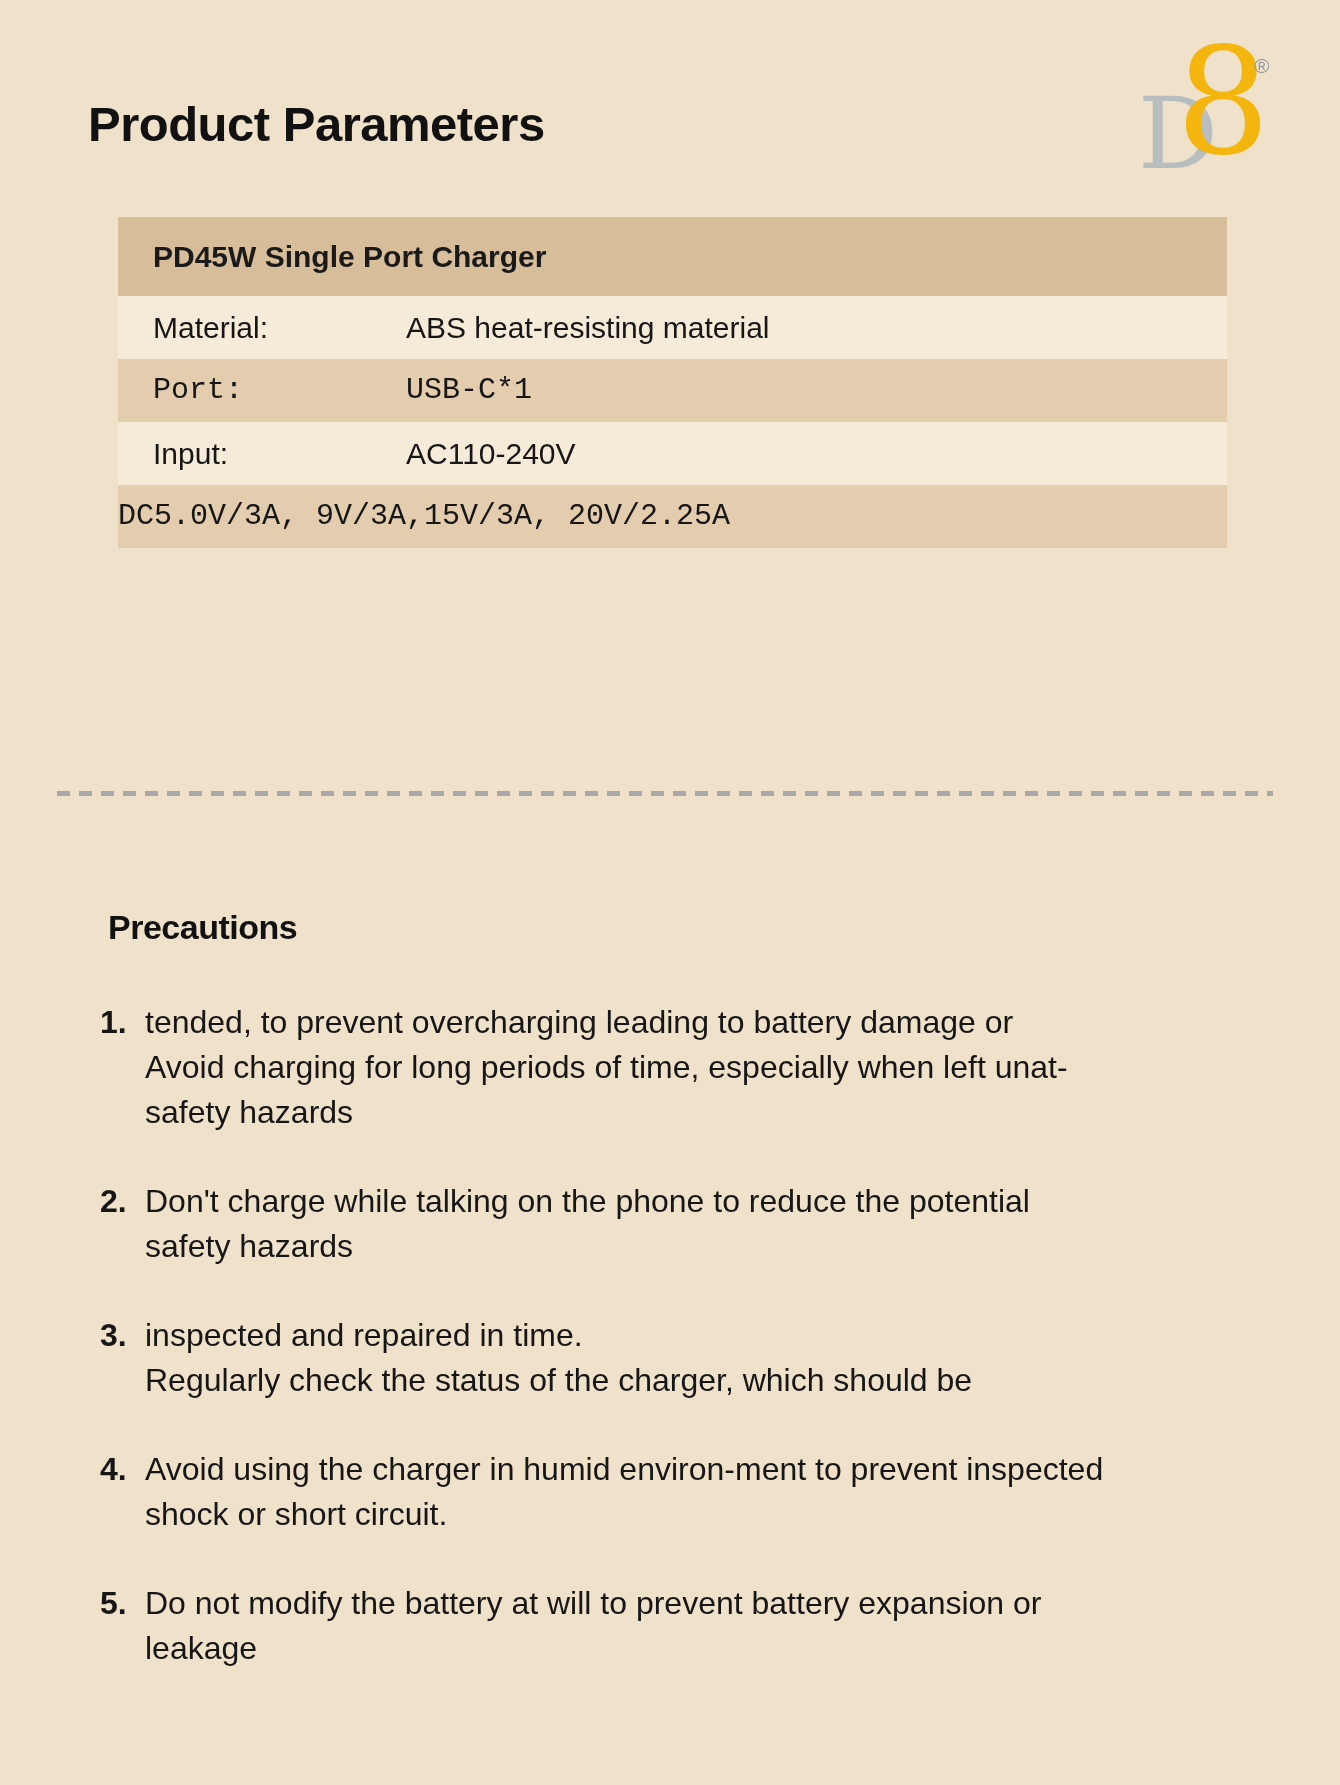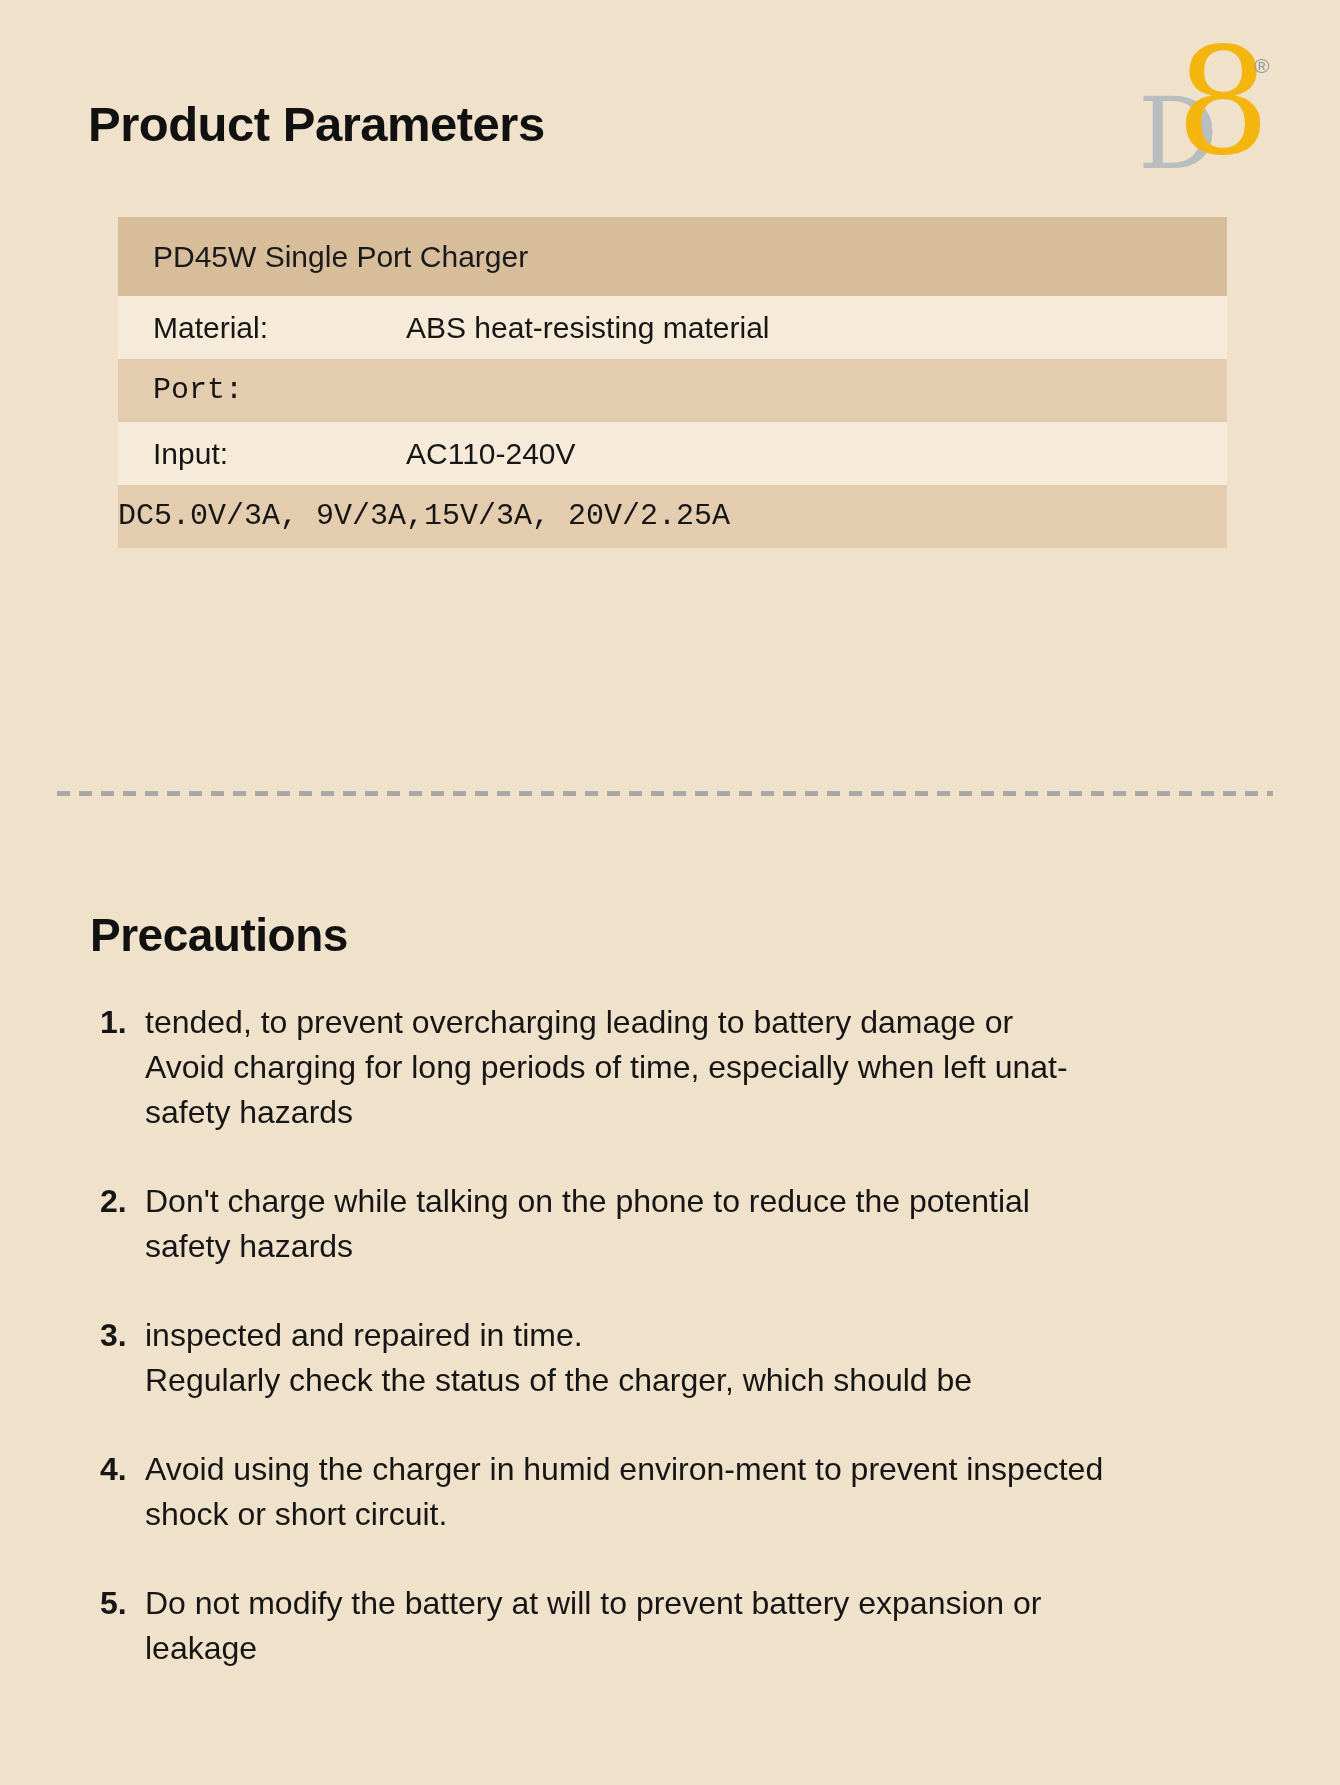--- a/index.html
+++ b/index.html
@@ -68,21 +68,21 @@
     position: absolute;
     left: 118px;
     top: 217px;
     width: 1109px;
     font-size: 30px;
   }
   .spec-header {
     height: 79px;
     line-height: 79px;
     background: #d8bd9b;
-    font-weight: 400;
+    font-weight: 700;
     padding-left: 35px;
     color: #1a1a1a;
   }
   .spec-row {
     display: flex;
     height: 63px;
     line-height: 63px;
     background: #f6ebd9;
   }
   .spec-row.striped { background: #e3cdae; font-family: Liberation Mono, monospace; }
@@ -101,24 +101,24 @@
     width: 1216px;
     height: 5px;
     background: repeating-linear-gradient(90deg,
       #a8a8a8 0px, #a8a8a8 13px,
       rgba(0,0,0,0) 13px, rgba(0,0,0,0) 22px);
   }
 
   
   .precautions-title {
     position: absolute;
-    left: 90px;
+    left: 108px;
     top: 908px;
     margin: 0;
-    font-size: 46px;
+    font-size: 34px;
     font-weight: 700;
     letter-spacing: -0.5px;
     color: #111;
     text-align: center;
   }
   .precautions-list {
     position: absolute;
     left: 100px;
     top: 1000px;
     width: 1140px;
@@ -151,20 +151,21 @@
 
   <div class="spec-table">
     <div class="spec-header">PD45W Single Port Charger</div>
     <div>
         <div class="spec-row">
           <div class="label">Material:</div>
           <div class="value">ABS heat-resisting material</div>
         </div>
         <div class="spec-row striped">
           <div class="label">Port:</div>
+          <div class="value">USB-C*1</div>
         </div>
         <div class="spec-row">
           <div class="label">Input:</div>
           <div class="value">AC110-240V</div>
         </div>
         <div class="spec-row striped">
           <div class="value">DC5.0V/3A, 9V/3A,15V/3A, 20V/2.25A</div>
         </div>
       </div>
   </div>

